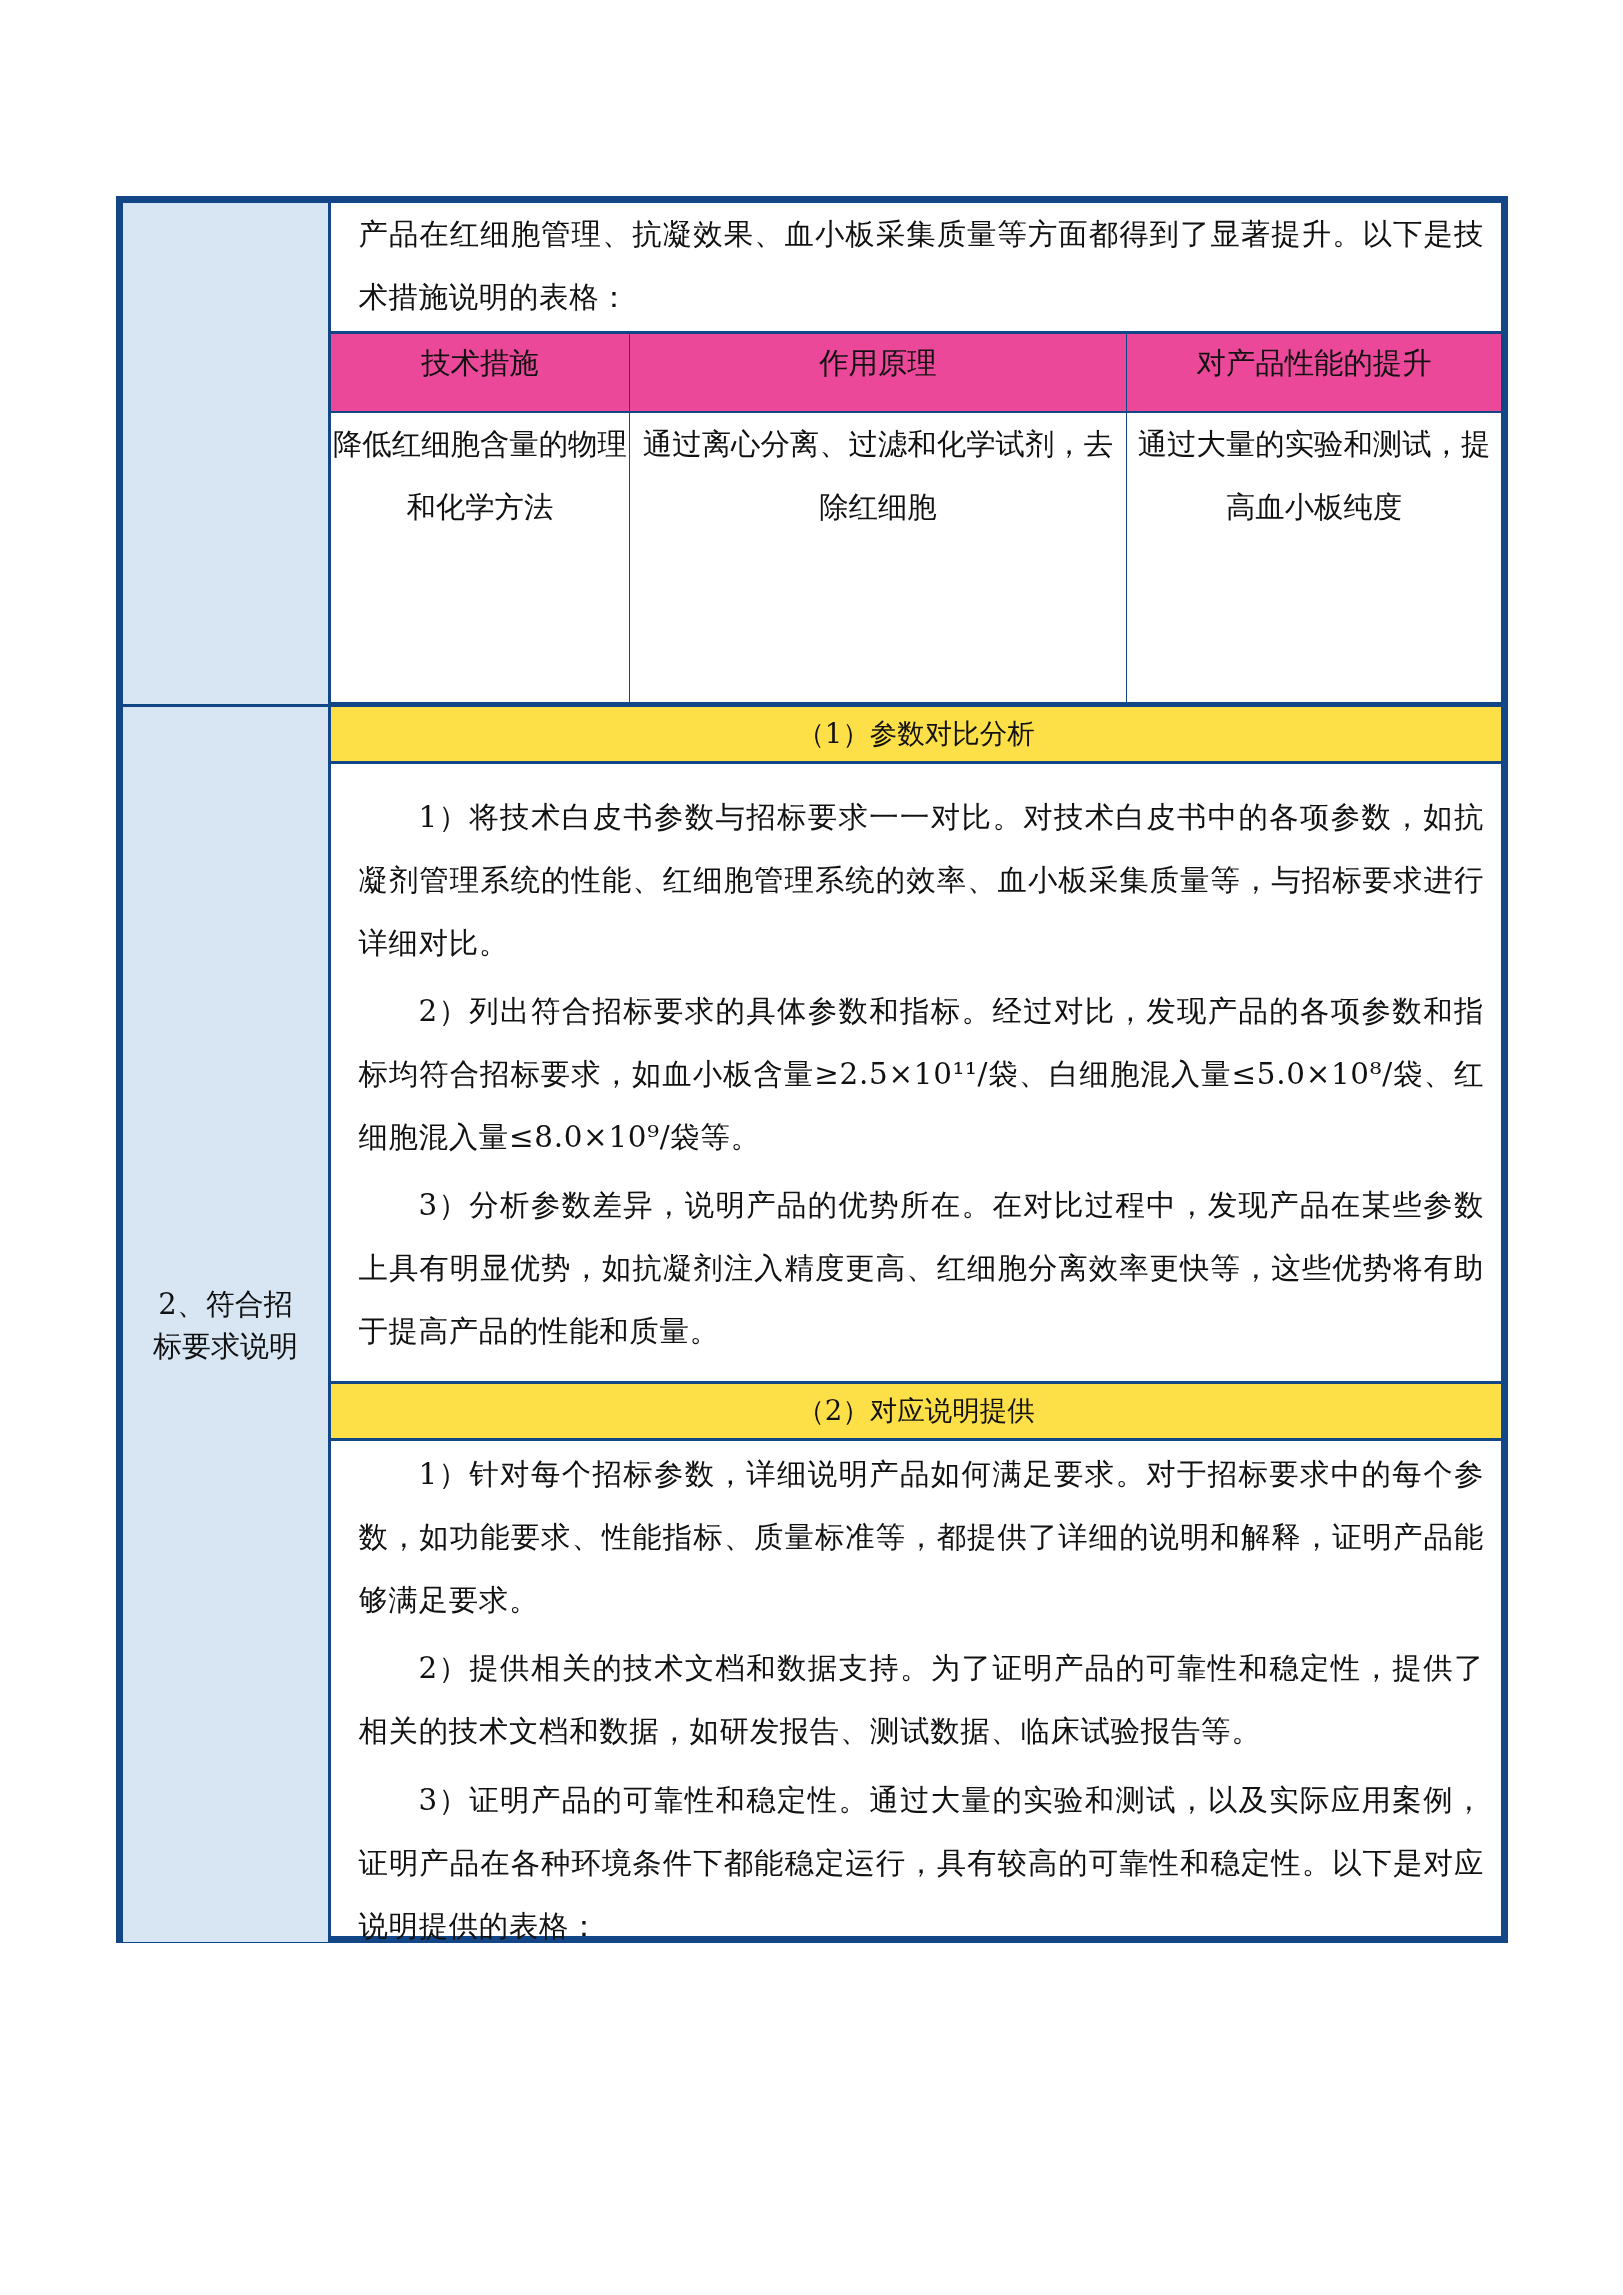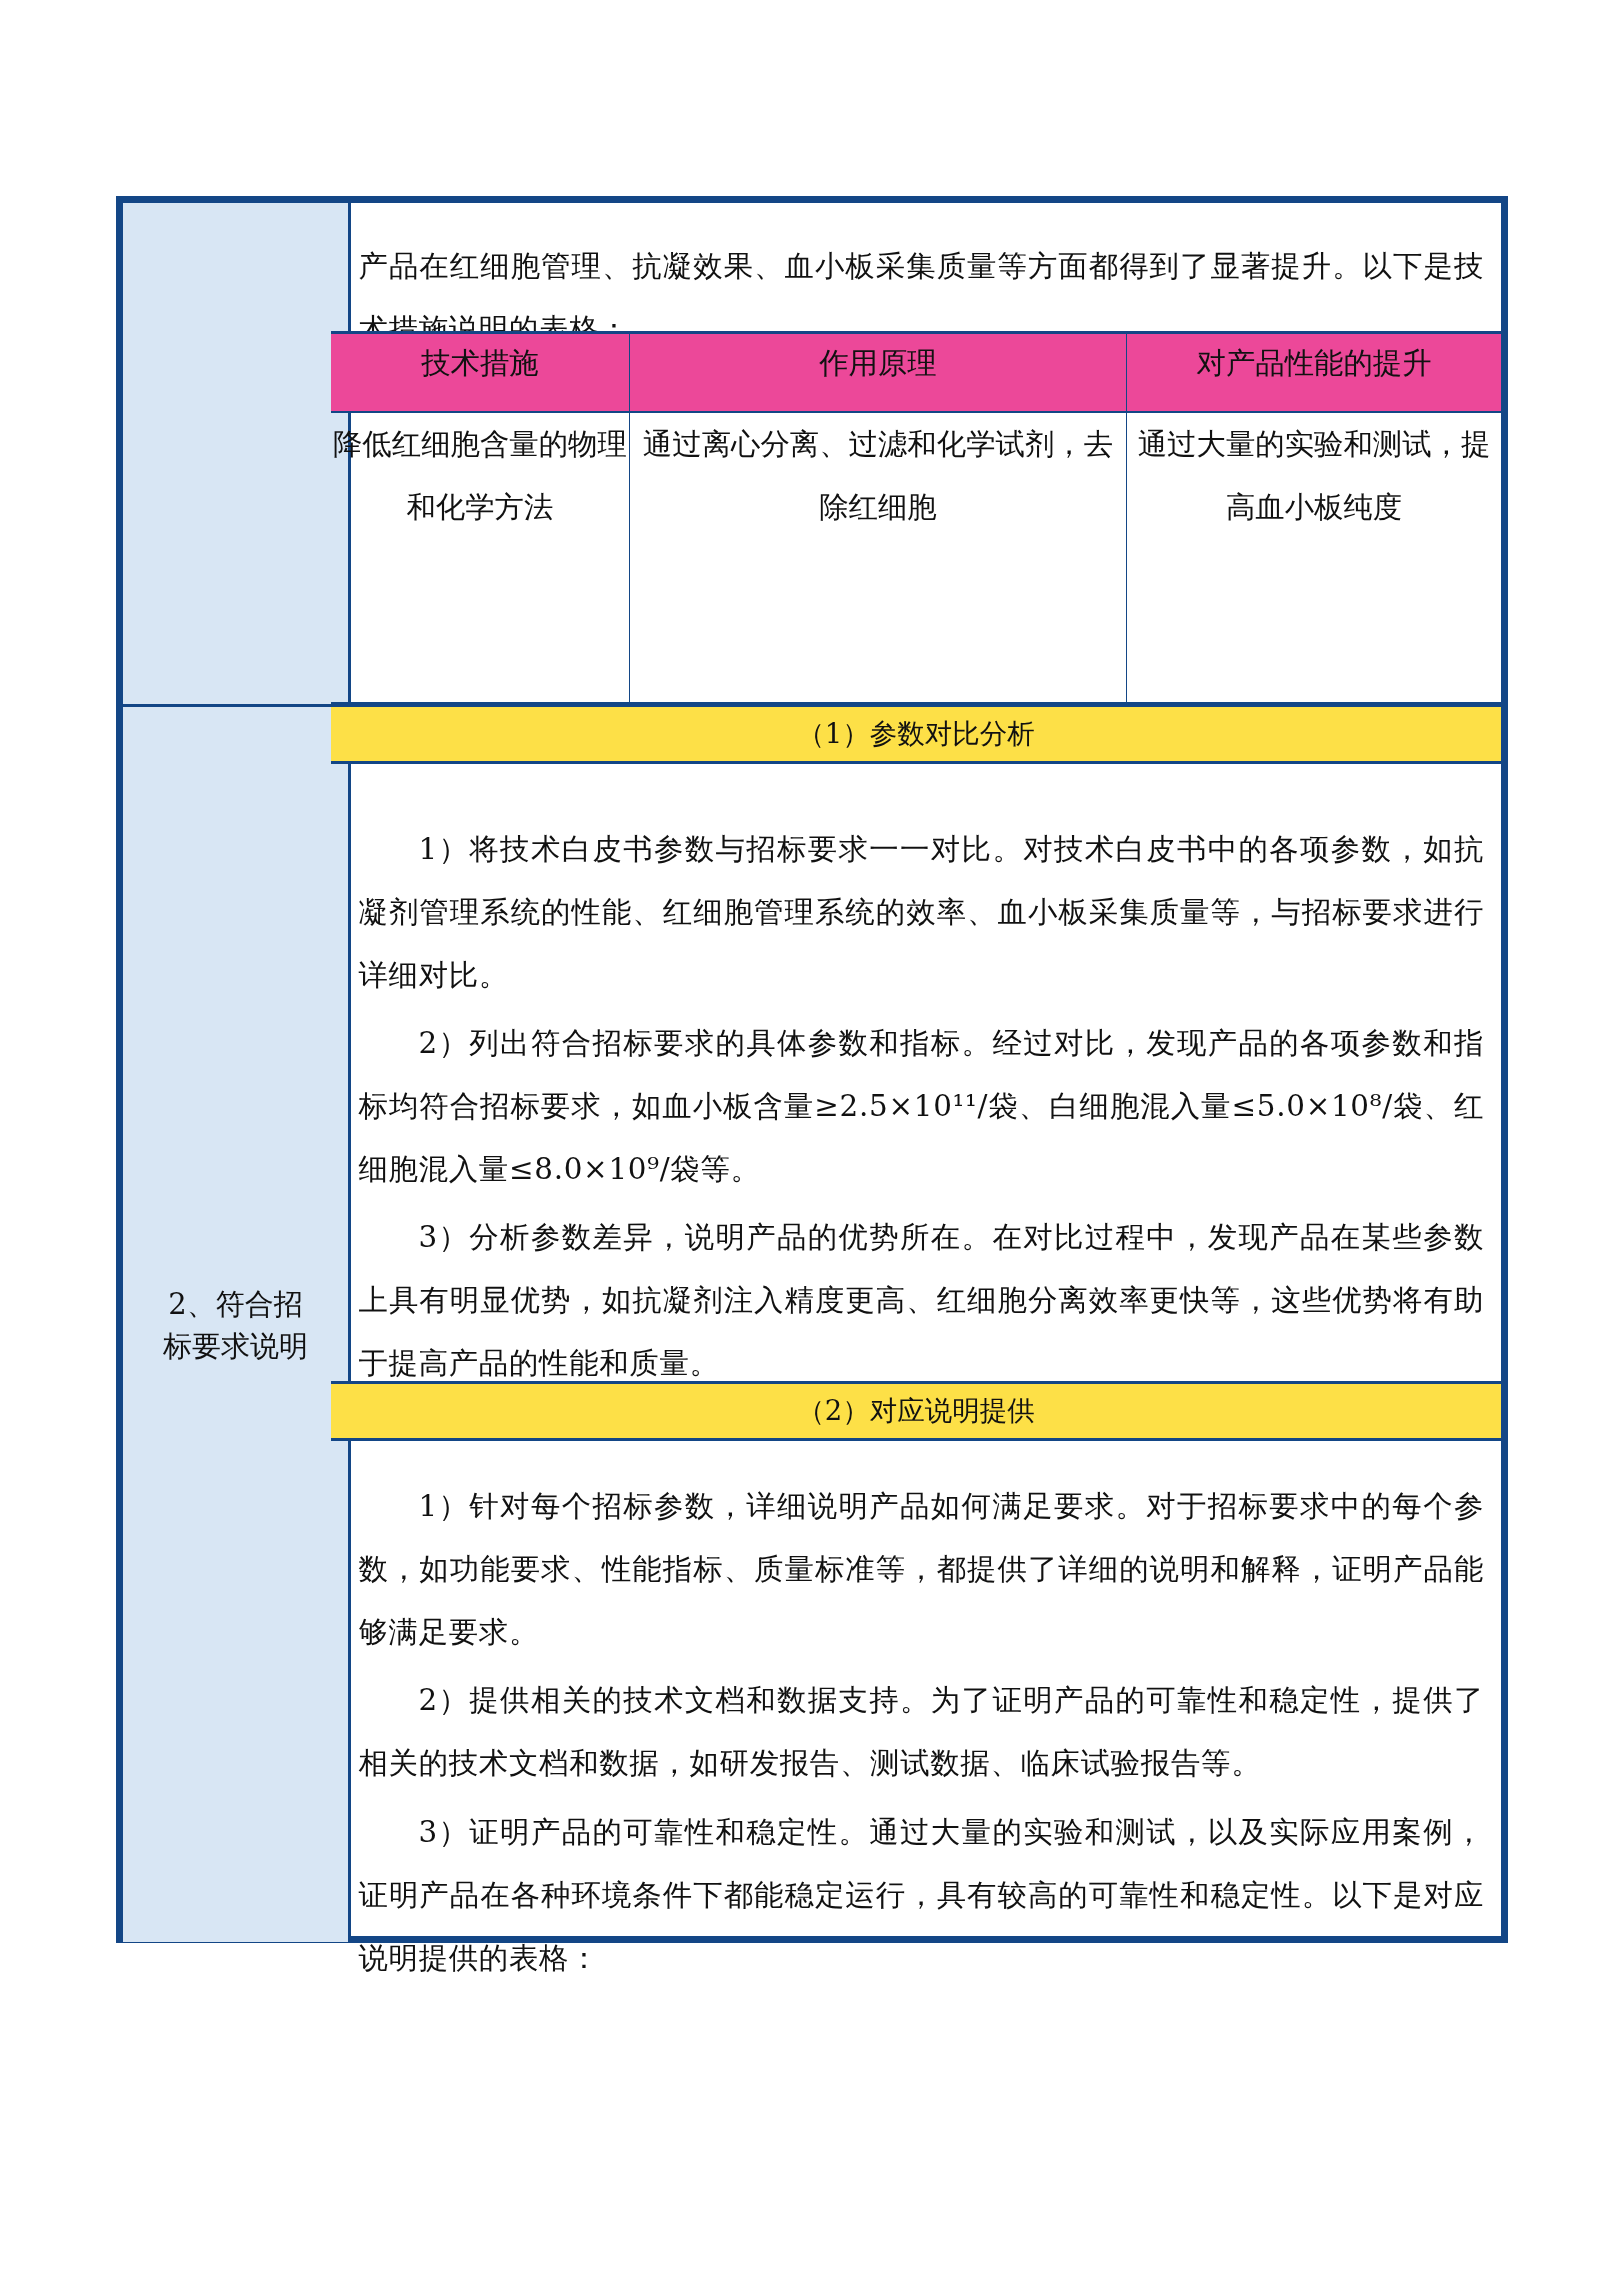--- a/index.html
+++ b/index.html
@@ -9,36 +9,36 @@
       color: #111111;
     }
     .outer {
       position: absolute; left: 116px; top: 196px;
       width: 1392px; height: 1747px;
       border: 7.9px solid #134686;
       box-sizing: border-box;
       background: #ffffff;
     }
     .leftcol {
-      position: absolute; left: 0; top: 0; width: 228px;
+      position: absolute; left: 0; top: 0; width: 208px;
       background: #d8e6f4;
       border-right: 3.9px solid #134686;
       box-sizing: border-box;
     }
     .left-top { top: 0; height: 504px; border-bottom: 3.9px solid #134686; }
     .left-bottom { top: 504px; height: 1235px; display: flex; align-items: center; justify-content: center; }
     .left-label {
       width: 157px; text-align: center; font-size: 29px; line-height: 42px;
     }
     .right {
       position: absolute; left: 208px; top: 0; right: 0;
     }
     .para-block {
       padding: 0 17px 0 27.5px; font-size: 29.4px; line-height: 63px;
-      letter-spacing: 0.7px; text-align: justify; margin-top: 32px;
+      letter-spacing: 0.7px; text-align: justify;
     }
     .para { margin: 0; text-indent: 0; }
     .para.indent { text-indent: 60px; }
     .intro { position: absolute; top: 0; left: 0; right: 0; height: 128px; padding-top: 0; }
     .tech-table {
       position: absolute; top: 128px; left: 0; right: 0; height: 376px;
       border-top: 3.9px solid #134686; border-bottom: 3.9px solid #134686;
       box-sizing: border-box;
     }
     table { border-collapse: collapse; width: 100%; height: 100%; table-layout: fixed; }

